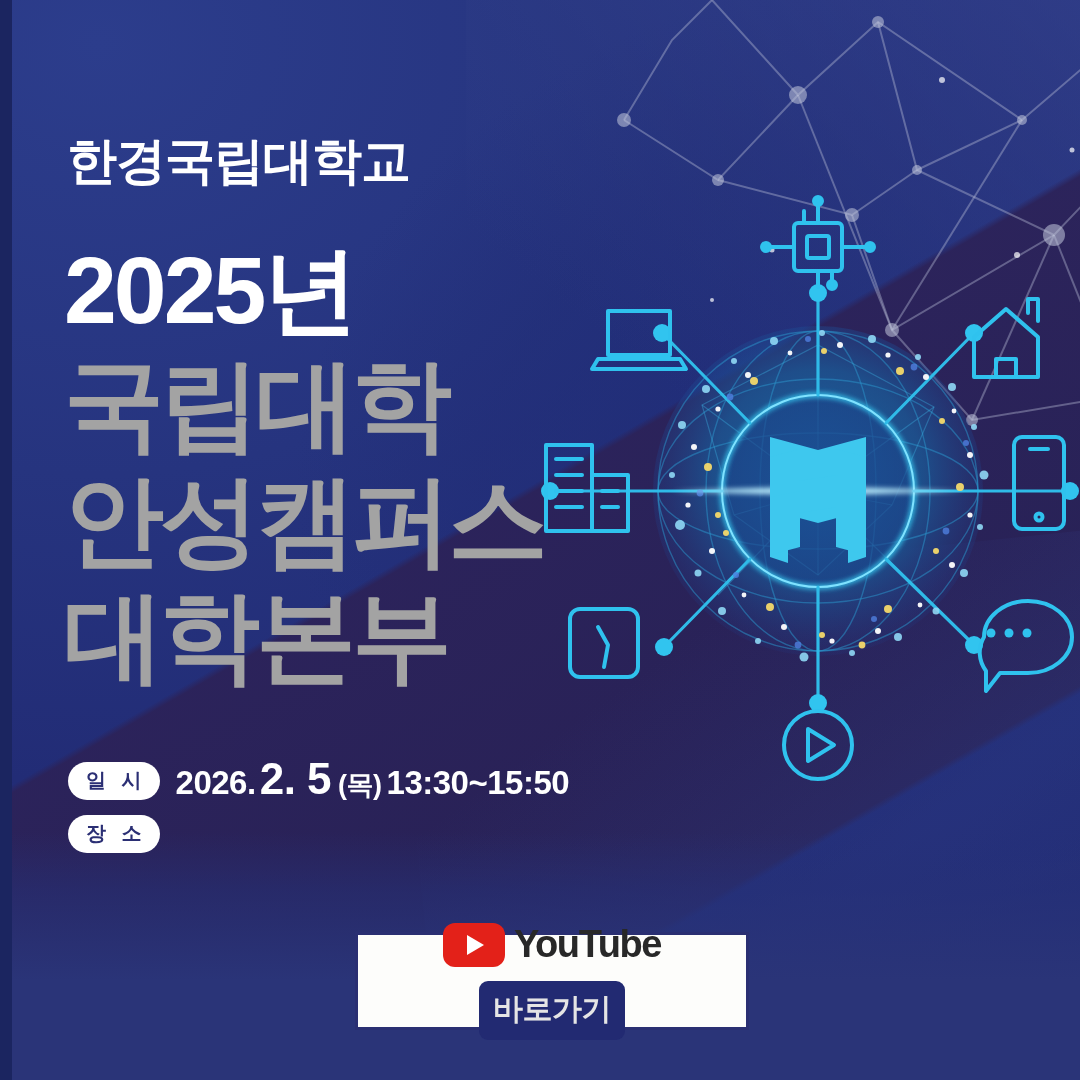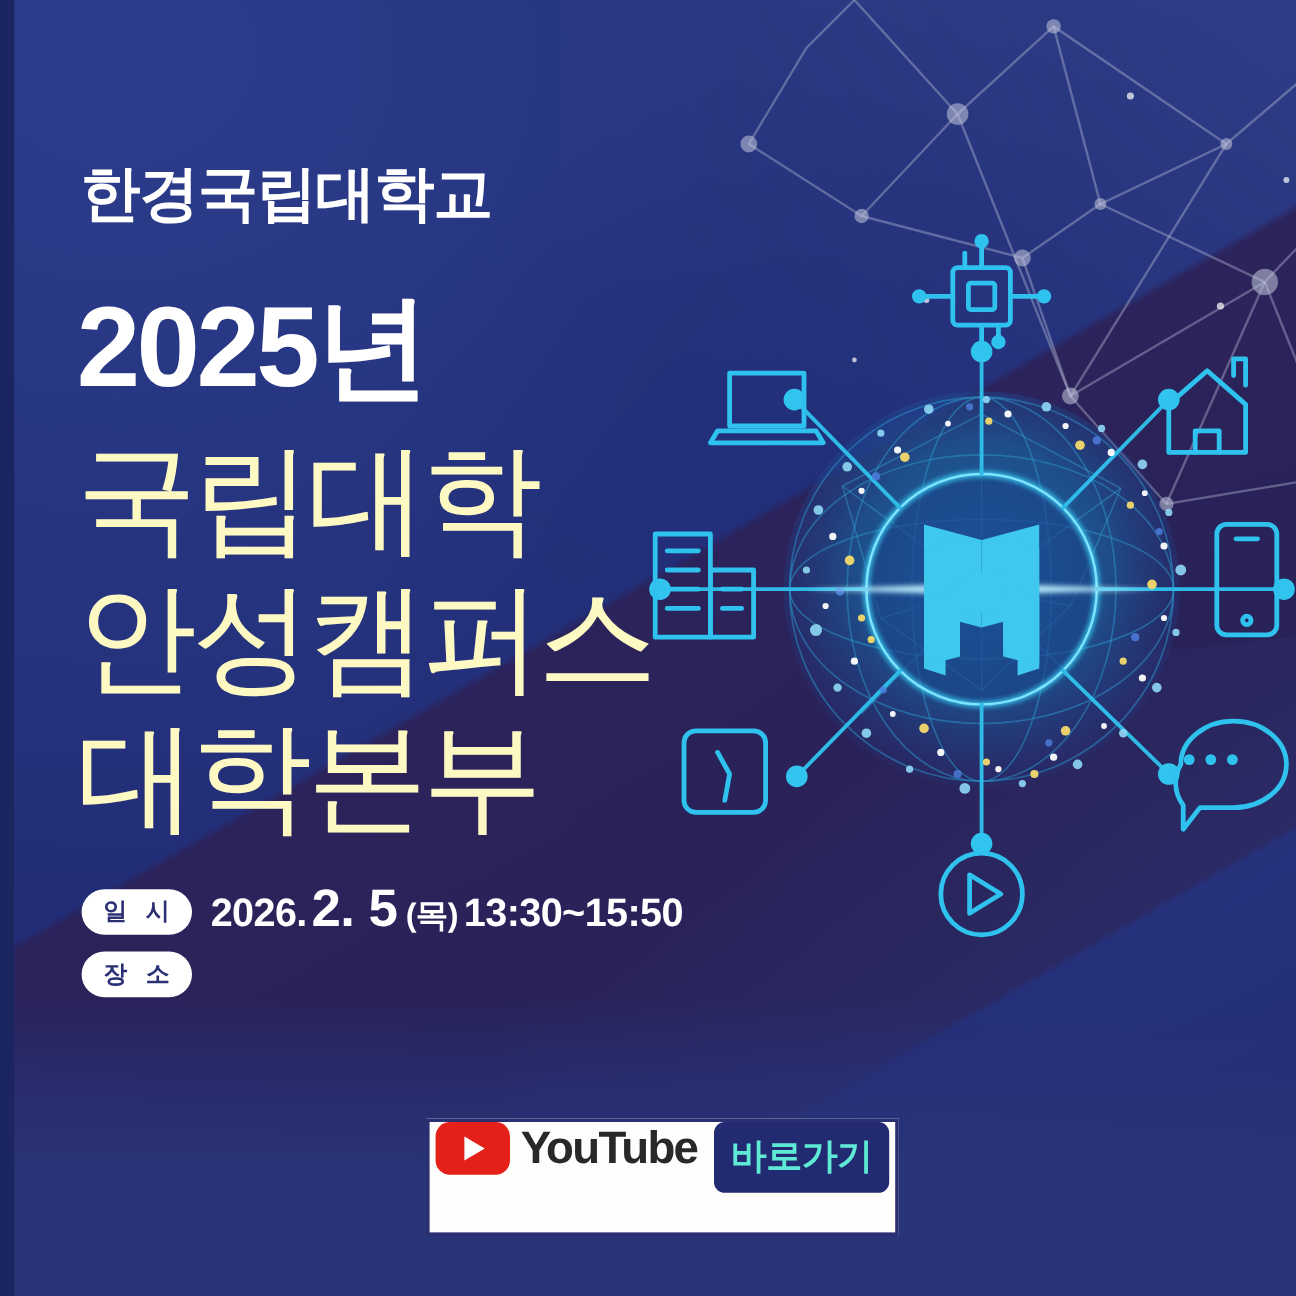--- a/index.html
+++ b/index.html
@@ -101,35 +101,35 @@
     font-weight: 800;
     color: #ffffff;
     letter-spacing: -3px;
     line-height: 1;
     white-space: nowrap;
   }
 
   .maintitle {
     position: absolute;
     left: 52px;
-    top: 358px;
-    color: #fef9c3;
+    top: 346px;
+    color: #a3a3a3;
     font-size: 100px;
-    font-weight: 400;
+    font-weight: 700;
     line-height: 1.16;
     letter-spacing: -4px;
     white-space: nowrap;
   }
   .maintitle .tline { display: block; }
 
   
   .info {
     position: absolute;
     left: 56px;
-    top: 738px;
+    top: 759px;
   }
   .info-row {
     display: flex;
     align-items: center;
     margin-bottom: 12px;
     white-space: nowrap;
   }
   .pill {
     display: inline-flex;
     align-items: center;
@@ -169,24 +169,25 @@
   .yt-button {
     position: absolute;
     left: 50%;
     transform: translateX(-50%);
     top: 932px;
     background: #fdfdfb;
     border: 3px solid #2a2f72;
     width: 388px;
     height: 92px;
     display: flex;
-    align-items: flex-start;
+    align-items: center;
     justify-content: center;
     gap: 14px;
     cursor: pointer;
+    flex-direction: column;
   }
   .yt-logo { display: flex; align-items: center; gap: 9px; }
   .yt-play {
     width: 62px;
     height: 44px;
     background: #e32119;
     border-radius: 12px;
     display: flex;
     align-items: center;
     justify-content: center;
@@ -200,21 +201,21 @@
     margin-left: 4px;
   }
   .yt-word {
     font-size: 38px;
     font-weight: 800;
     color: #282828;
     letter-spacing: -1.4px;
   }
   .yt-badge {
     background: #222a72;
-    color: #5eead4;
+    color: #e5e5e5;
     border-radius: 9px;
     font-size: 30px;
     font-weight: 800;
     letter-spacing: -0.5px;
     padding: 8px 14px 10px;
   }
 
   
   .graphic {
     position: absolute;

